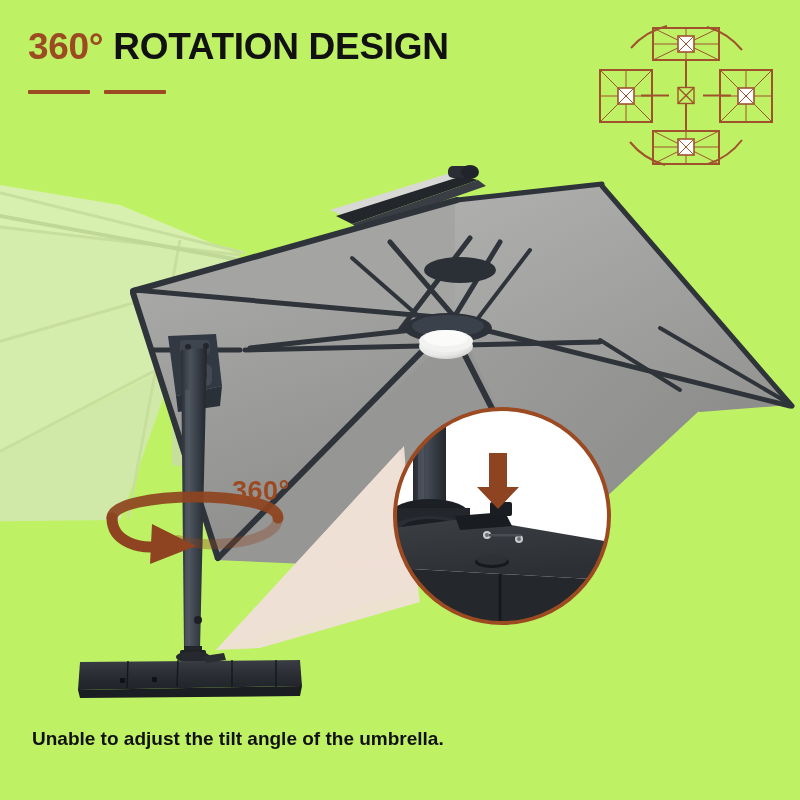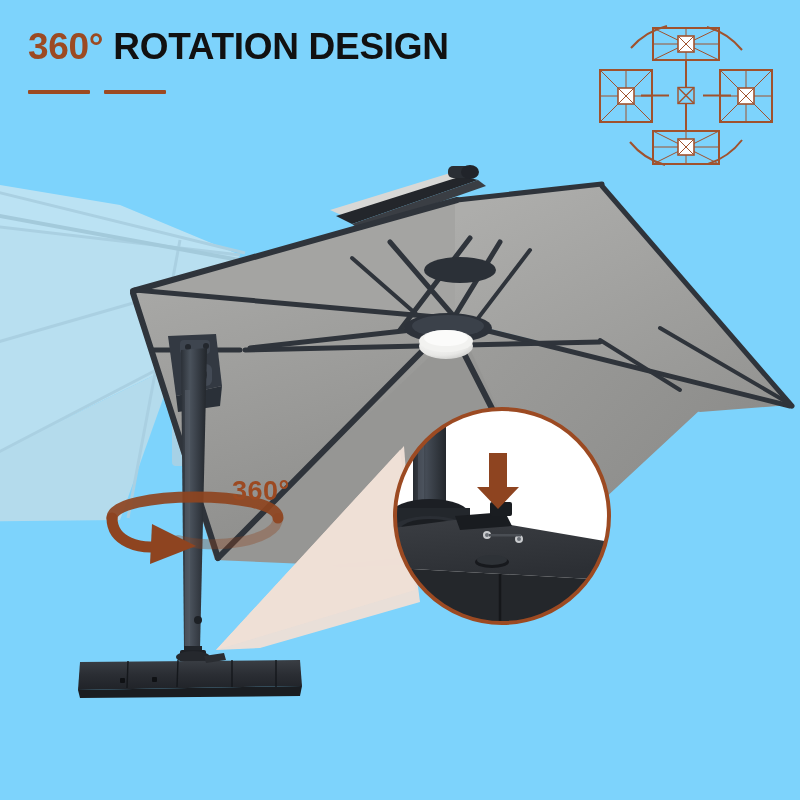--- a/index.html
+++ b/index.html
@@ -3,21 +3,21 @@
 <meta charset="utf-8">
 <style>
   html,body{margin:0;padding:0;}
   body{
     width:800px;height:800px;
     background:#ffffff;
     font-family:"Liberation Sans", sans-serif;
     overflow:hidden;
     position:relative;
   }
-  #page{position:relative;width:800px;height:800px;background:#7dd3fc;overflow:hidden;}
+  #page{position:relative;width:800px;height:800px;background:#bef264;overflow:hidden;}
 
   
   .headline{
     position:absolute;left:28px;top:28px;
     font-size:37px;font-weight:bold;letter-spacing:-0.3px;
     white-space:nowrap;line-height:1;
   }
   .headline .accent{color:#9C4A22;}
   .headline .dark{color:#111111;}
 
@@ -332,14 +332,15 @@
       <circle cx="502" cy="366" r="107" fill="none" stroke="#9C4A22" stroke-width="4"></circle>
     </g>
 
     <g>
       <polygon points="489,303 507,303 507,337 519,337 498,359 477,337 489,337" fill="#8E4420"></polygon>
     </g>
   </svg>
 
   <div class="deg-label">360°</div>
 
+  <div class="caption">Unable to adjust the tilt angle of the umbrella.</div>
 
 </div>
 
 </body></html>

